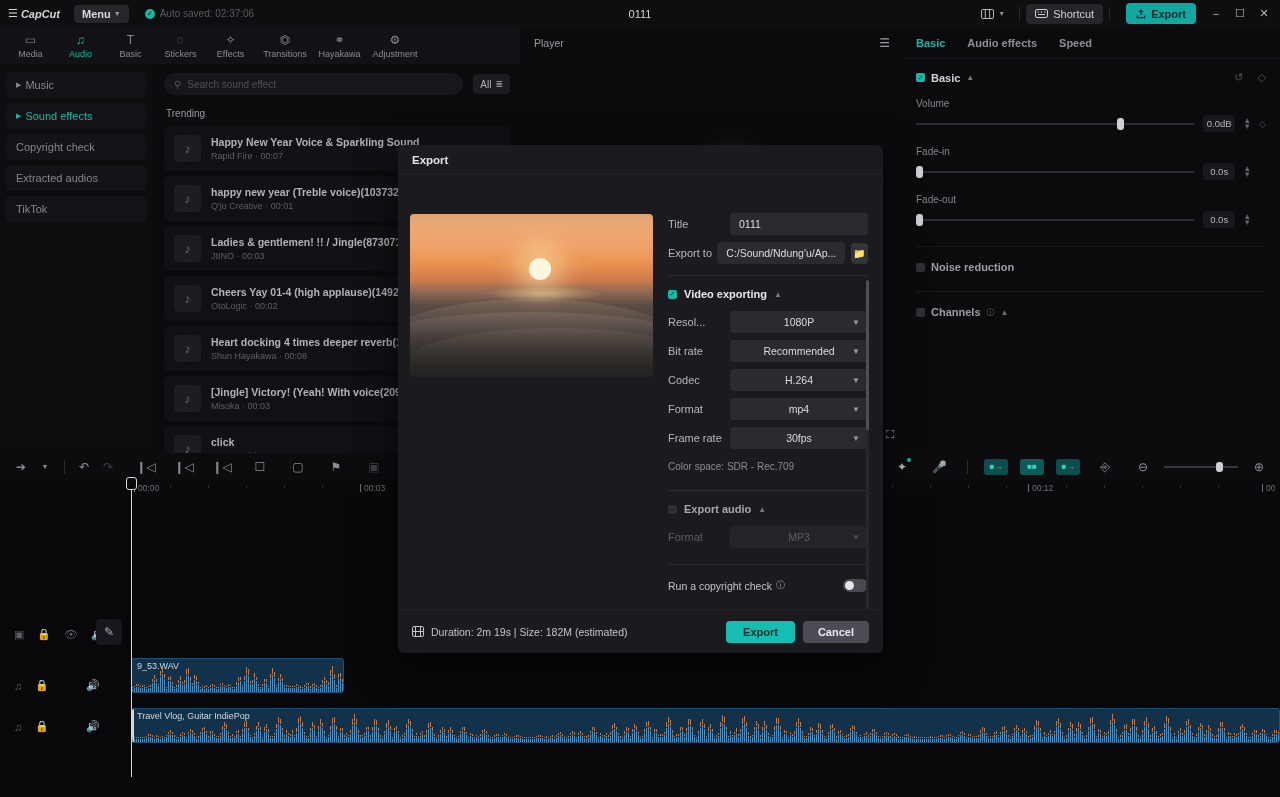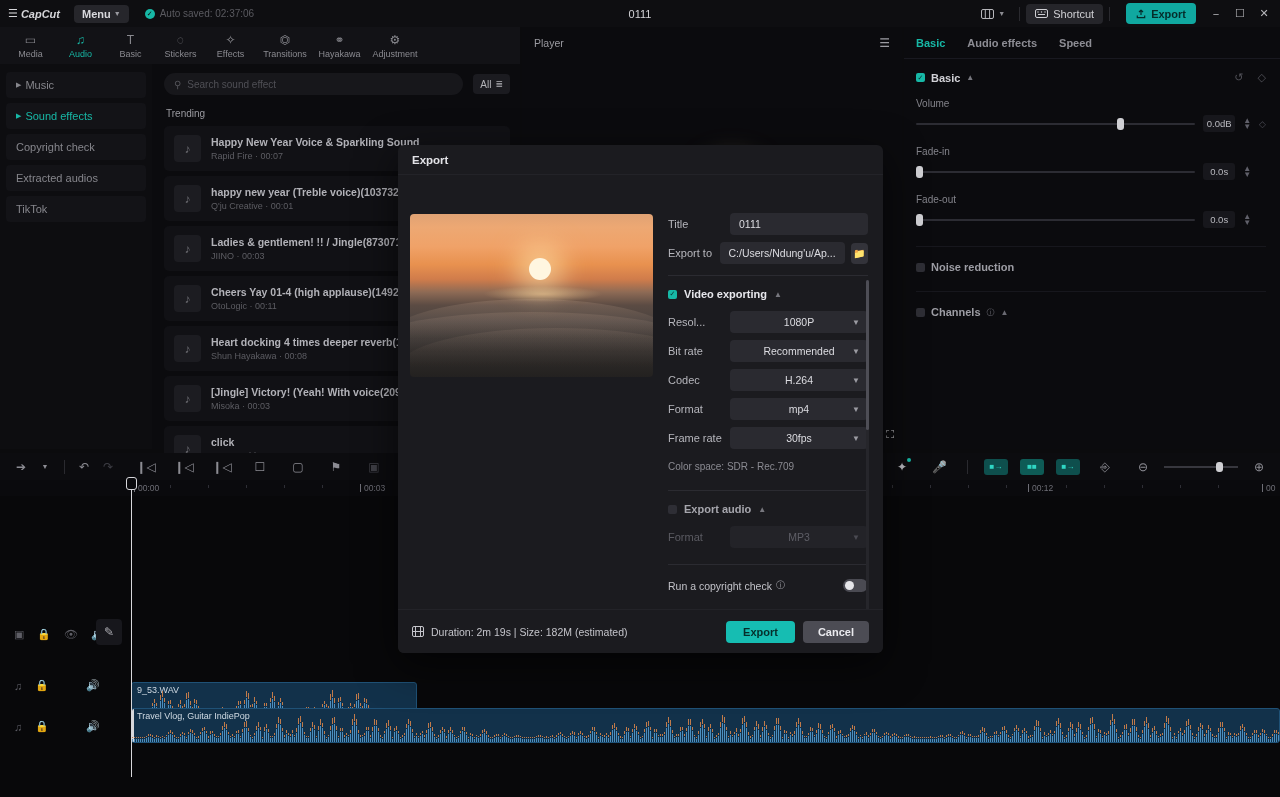--- a/index.html
+++ b/index.html
@@ -498,21 +498,21 @@
         <div class="sfxthumb">♪</div>
         <div class="sfxmeta">
           <div class="sfxname">Ladies &amp; gentlemen! !! / Jingle(873071)</div>
           <div class="sfxsub">JIINO · 00:03</div>
         </div>
       </div>
       <div class="sfxrow">
         <div class="sfxthumb">♪</div>
         <div class="sfxmeta">
           <div class="sfxname">Cheers Yay 01-4 (high applause)(1492266)</div>
-          <div class="sfxsub">OtoLogic · 00:11</div>
+          <div class="sfxsub">OtoLogic · 00:02</div>
         </div>
       </div>
       <div class="sfxrow">
         <div class="sfxthumb">♪</div>
         <div class="sfxmeta">
           <div class="sfxname">Heart docking 4 times deeper reverb(1094</div>
           <div class="sfxsub">Shun Hayakawa · 00:08</div>
         </div>
       </div>
       <div class="sfxrow">
@@ -705,21 +705,21 @@
       <span>🔊</span>
     </div>
     <div class="track-ctl" style="top:224px">
       <span>♫</span>
       <span>🔒</span>
       <span style="width:11px"></span>
       <span>🔊</span>
     </div>
 
 
-    <div class="clip clip-audio" style="left:131px; top:186px; width:286px; height:35px;">
+    <div class="clip clip-audio" style="left:131px; top:162px; width:213px; height:35px;">
       <div class="clip-label">
         <span>9_53.WAV</span>
       </div>
       <div class="wave" id="wave1">
           <i style="left:0px;height:3.0px"></i>
           <i class="top" style="left:0px;bottom:4.0px;height:1.0px"></i>
           <i style="left:2px;height:3.8px"></i>
           <i class="top" style="left:2px;bottom:4.8px;height:1.3px"></i>
           <i style="left:4px;height:5.3px"></i>
           <i class="top" style="left:4px;bottom:6.3px;height:1.8px"></i>
@@ -2138,21 +2138,21 @@
         <div class="preview-wave" style="top:70%; left:-5%; width:130%; opacity:.35"></div>
       </div>
 
       <div class="form">
         <div class="form-row">
           <span class="form-label">Title</span>
           <span class="field">0111</span>
         </div>
         <div class="form-row">
           <span class="form-label">Export to</span>
-          <span class="field">C:/Users/Ndung'u/Ap...</span>
+          <span class="field">C:/Sound/Ndung'u/Ap...</span>
           <span class="folder-btn">📁</span>
         </div>
 
         <div class="mod-sep"></div>
 
         <div class="group-head">
           <span class="chk">✓</span>
           <span class="gt">Video exporting</span>
           <span class="collapse">▲</span>
         </div>

